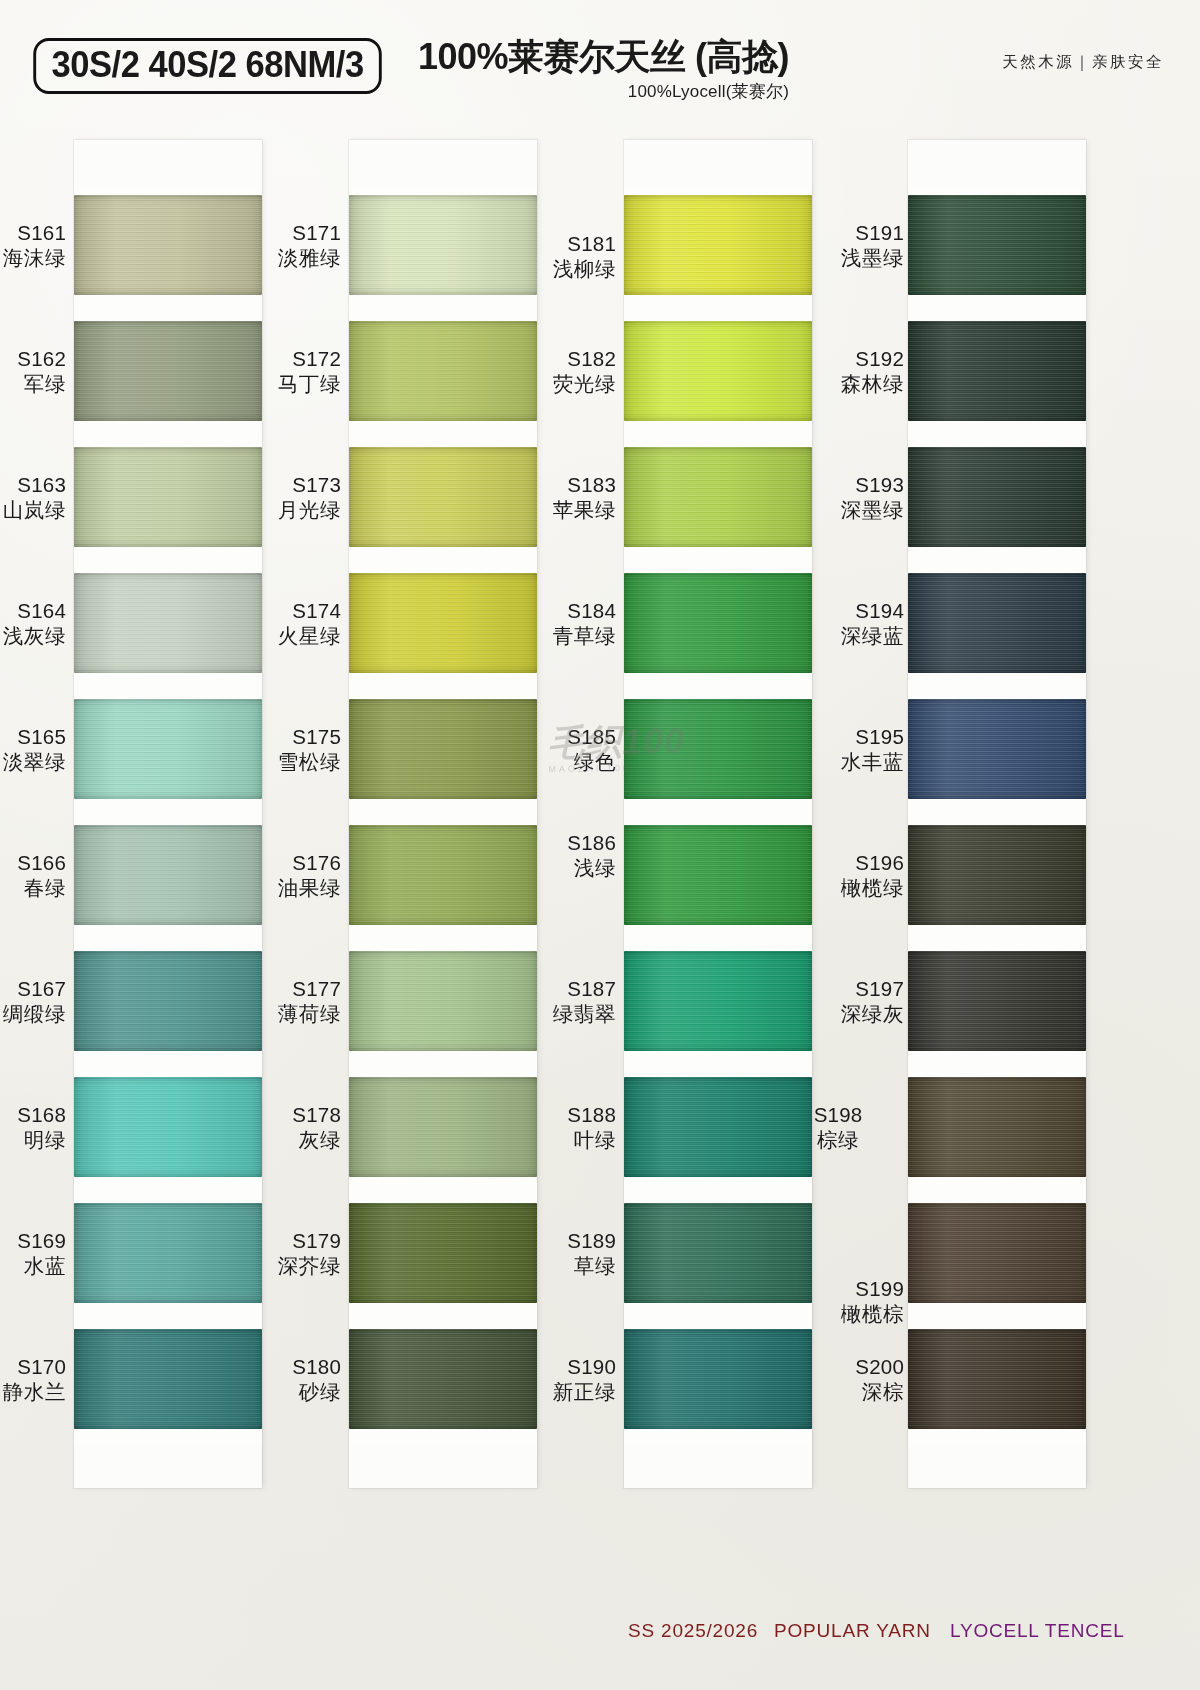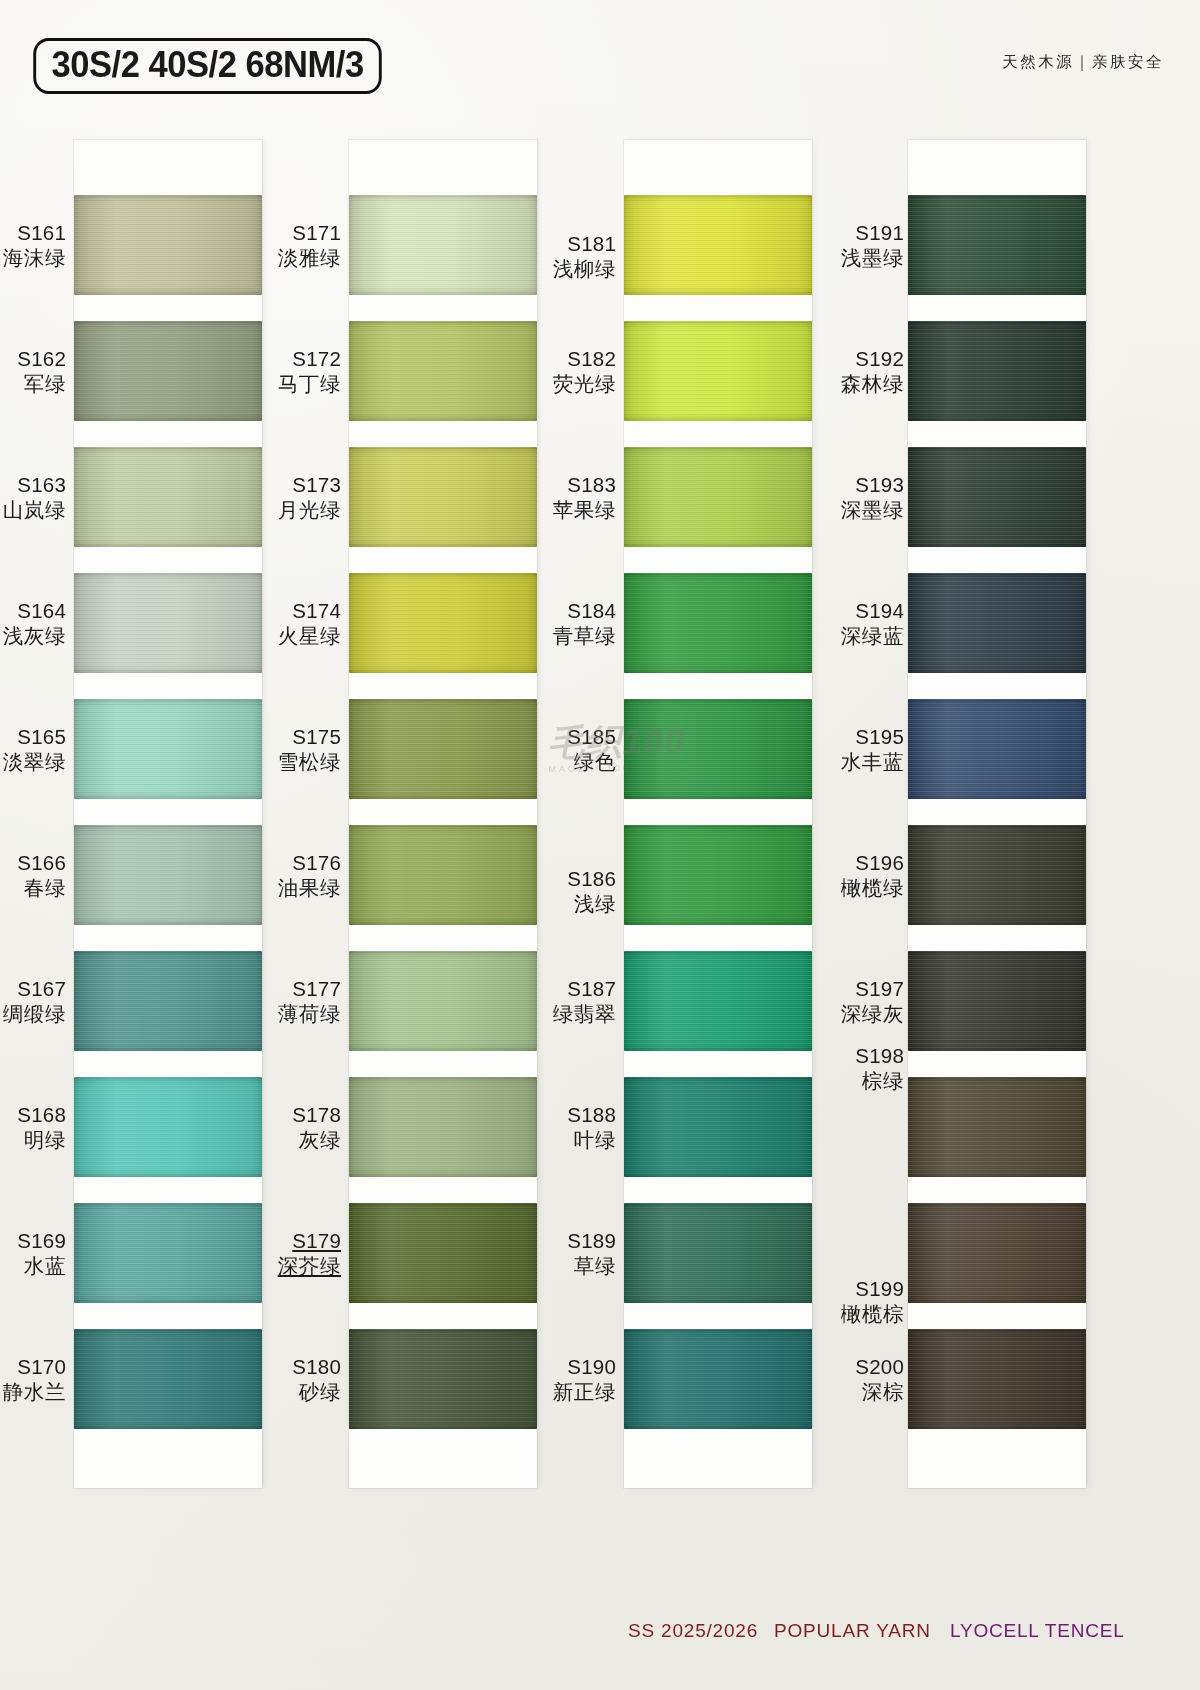--- a/index.html
+++ b/index.html
@@ -141,20 +141,24 @@
     font-size:19px;letter-spacing:.8px;color:#701a75;white-space:nowrap;
   }
 </style>
 </head>
 <body>
 
 <div class="paper-grain"></div>
 
 <div class="header">
   <div class="count-box">30S/2  40S/2  68NM/3</div>
+  <div class="title-block">
+    <div class="title-main">100%莱赛尔天丝 (高捻)</div>
+    <div class="title-sub">100%Lyocell(莱赛尔)</div>
+  </div>
   <div class="tagline">天然木源｜亲肤安全</div>
 </div>
 
 <div class="board">
     <div class="column col-0">
       <div class="swatch-label" style="top: 102px;">
         <div class="code">S161</div>
         <div class="cname">海沫绿</div>
       </div>
       <div class="swatch-label" style="top: 228px;">
@@ -254,21 +258,21 @@
         <div class="cname">油果绿</div>
       </div>
       <div class="swatch-label" style="top: 858px;">
         <div class="code">S177</div>
         <div class="cname">薄荷绿</div>
       </div>
       <div class="swatch-label" style="top: 984px;">
         <div class="code">S178</div>
         <div class="cname">灰绿</div>
       </div>
-      <div class="swatch-label" style="top: 1110px; text-decoration: underline;">
+      <div class="swatch-label" style="top: 1110px;">
         <div class="code">S179</div>
         <div class="cname">深芥绿</div>
       </div>
       <div class="swatch-label" style="top: 1236px;">
         <div class="code">S180</div>
         <div class="cname">砂绿</div>
       </div>
       <div class="strip">
         <div class="strip-top"></div>
         <div class="swatch-row">
@@ -318,21 +322,21 @@
         <div class="cname">苹果绿</div>
       </div>
       <div class="swatch-label" style="top: 480px;">
         <div class="code">S184</div>
         <div class="cname">青草绿</div>
       </div>
       <div class="swatch-label" style="top: 606px;">
         <div class="code">S185</div>
         <div class="cname">绿色</div>
       </div>
-      <div class="swatch-label" style="top: 748px;">
+      <div class="swatch-label" style="top: 712px;">
         <div class="code">S186</div>
         <div class="cname">浅绿</div>
       </div>
       <div class="swatch-label" style="top: 858px;">
         <div class="code">S187</div>
         <div class="cname">绿翡翠</div>
       </div>
       <div class="swatch-label" style="top: 984px;">
         <div class="code">S188</div>
         <div class="cname">叶绿</div>
@@ -402,21 +406,21 @@
         <div class="cname">水丰蓝</div>
       </div>
       <div class="swatch-label" style="top: 732px;">
         <div class="code">S196</div>
         <div class="cname">橄榄绿</div>
       </div>
       <div class="swatch-label" style="top: 858px;">
         <div class="code">S197</div>
         <div class="cname">深绿灰</div>
       </div>
-      <div class="swatch-label" style="top: 925px;">
+      <div class="swatch-label" style="top: 984px; text-align: center;">
         <div class="code">S198</div>
         <div class="cname">棕绿</div>
       </div>
       <div class="swatch-label" style="top: 1110px; margin-top: 48px;">
         <div class="code">S199</div>
         <div class="cname">橄榄棕</div>
       </div>
       <div class="swatch-label" style="top: 1236px;">
         <div class="code">S200</div>
         <div class="cname">深棕</div>

